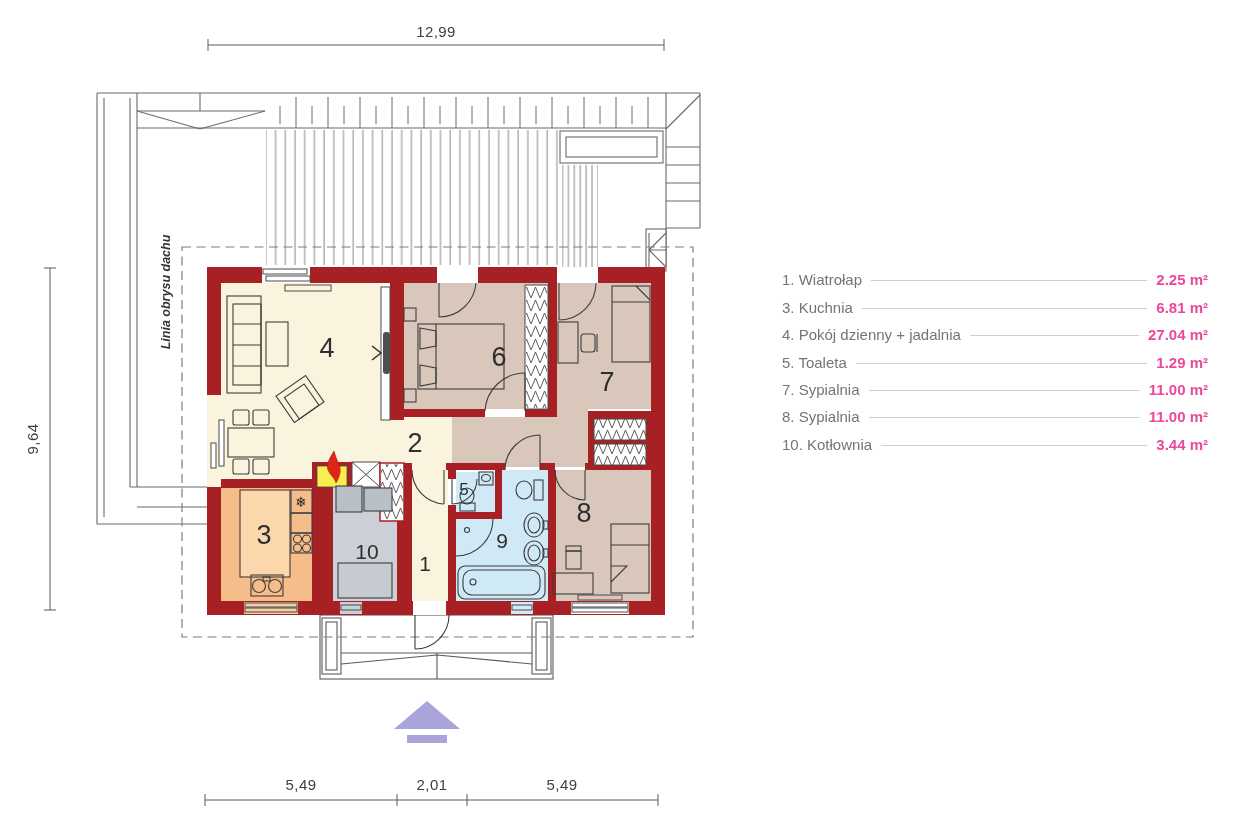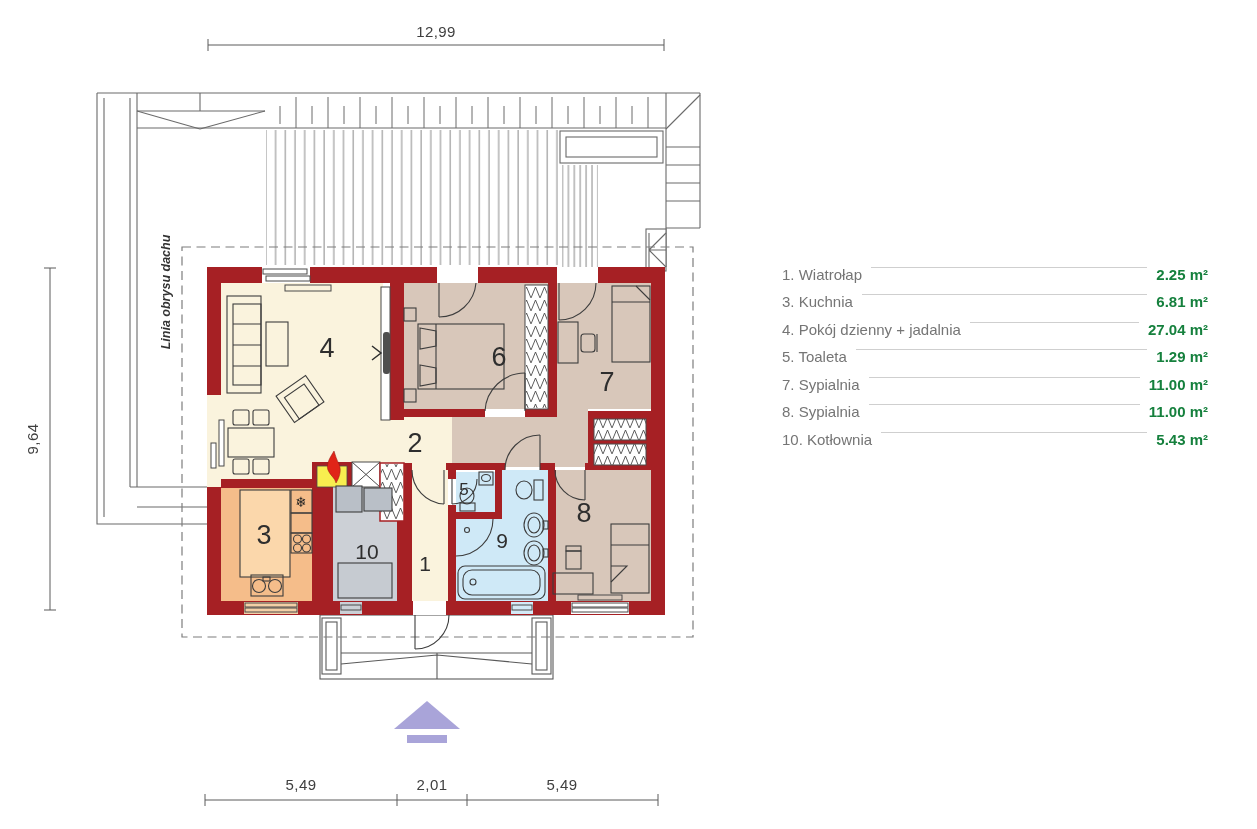--- a/index.html
+++ b/index.html
@@ -6,24 +6,24 @@
   #stage{position:relative;width:1257px;height:829px;background:#fff;overflow:hidden;
          font-family:"Liberation Sans",sans-serif;}
   svg text{font-family:"Liberation Sans",sans-serif;fill:#2e2e2e;}
   .rn{font-size:27px;}
   .rns{font-size:21px;}
   .rnxs{font-size:17px;}
   .dim{font-size:15px;fill:#3f3f3f;letter-spacing:.4px;}
   .rooflbl{font-style:italic;font-size:12.5px;fill:#333;font-weight:bold;}
   .snow{font-family:"DejaVu Sans",sans-serif;font-size:14px;fill:#222;}
   .legend{position:absolute;left:782px;top:266px;width:426px;}
-  .lrow{display:flex;height:27.45px;}
+  .lrow{display:flex;align-items:center;height:27.45px;}
   .lname{color:#757575;font-size:15px;white-space:nowrap;}
   .lline{flex:1;border-top:1px solid #cfcfcf;margin:0 9px;position:relative;top:1px;}
-  .lval{color:#15803d;font-size:15px;font-weight:bold;white-space:nowrap;}
+  .lval{color:#ec4899;font-size:15px;font-weight:bold;white-space:nowrap;}
 </style>
 </head>
 <body>
 
 <div id="stage">
 
 <svg width="1257" height="829" viewBox="0 0 1257 829">
   <defs>
     <pattern id="vlines" width="9.7" height="12" patternUnits="userSpaceOnUse">
       <path d="M4,0 V12" stroke="#787878" stroke-width="0.9"></path>
@@ -444,17 +444,17 @@
     <span class="lval">11.00 m²</span>
   </div>
   <div class="lrow">
     <span class="lname">8. Sypialnia</span>
     <span class="lline"></span>
     <span class="lval">11.00 m²</span>
   </div>
   <div class="lrow">
     <span class="lname">10. Kotłownia</span>
     <span class="lline"></span>
-    <span class="lval">5.43 m²</span>
+    <span class="lval">3.44 m²</span>
   </div>
 </div>
 
 </div>
 
 </body></html>

